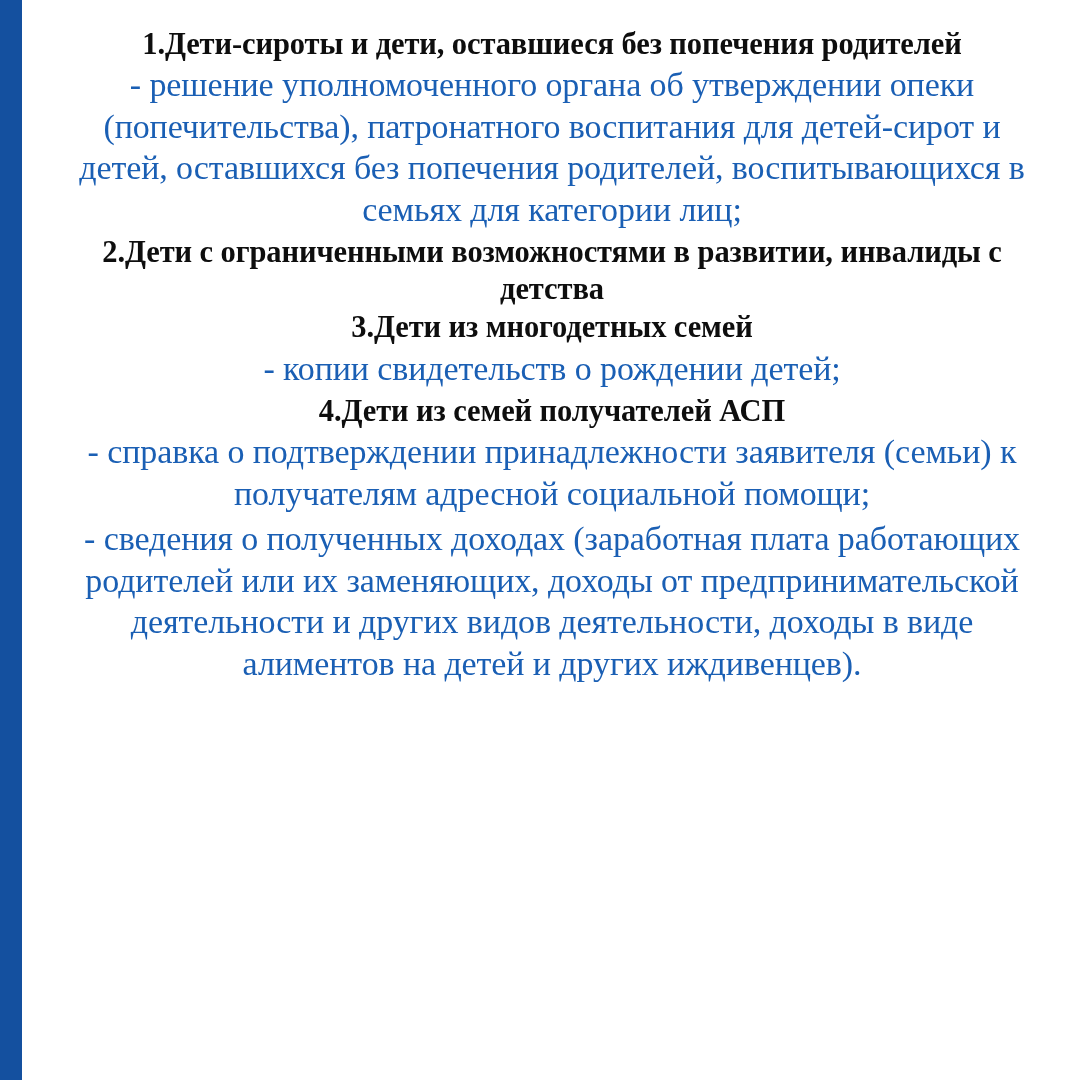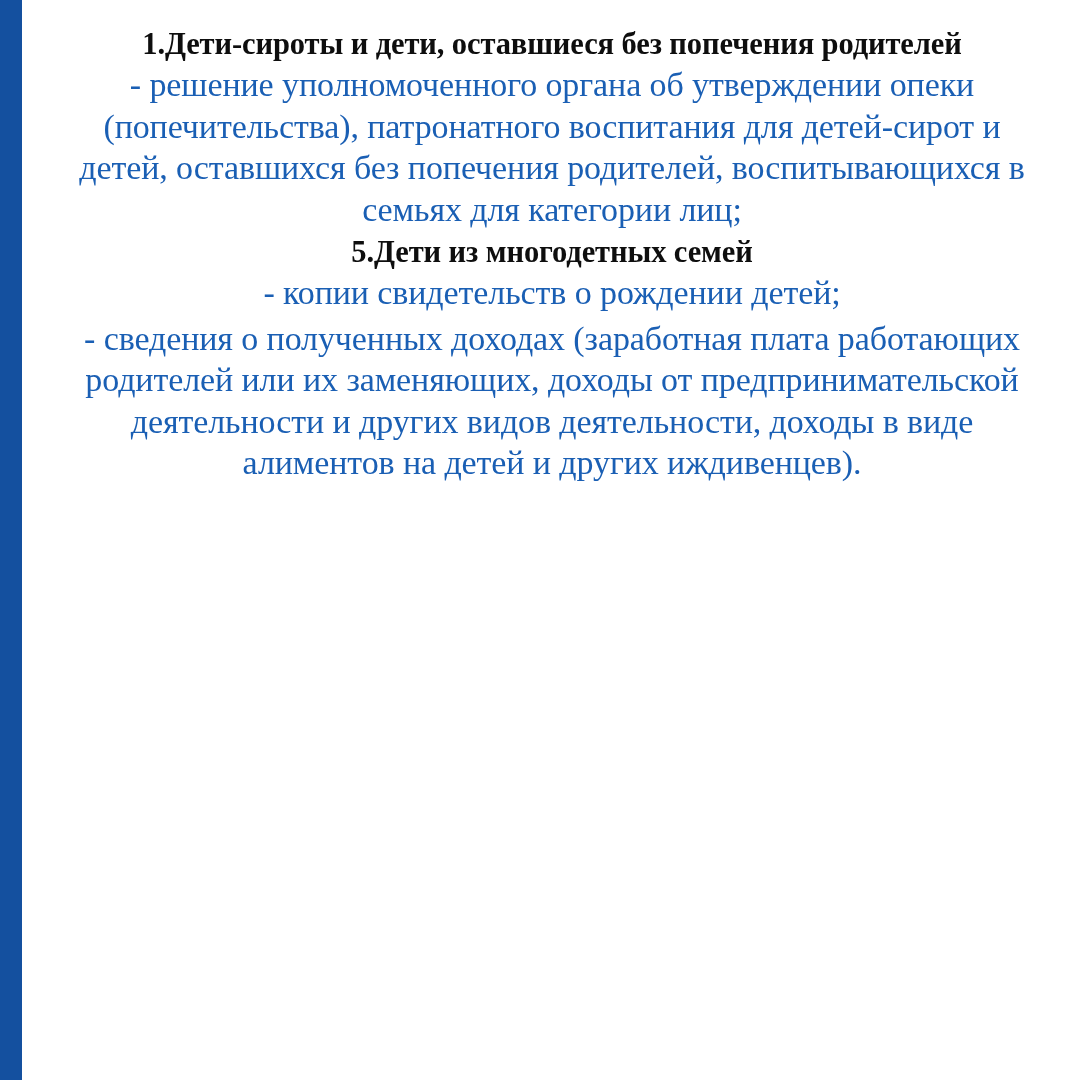--- a/index.html
+++ b/index.html
@@ -72,26 +72,31 @@
   <div class="left-bar"></div>
 
   <div class="content">
 
     <div class="block">
       <p class="heading h1">1.Дети-сироты и дети, оставшиеся без попечения родителей</p>
       <p class="detail d1">- решение уполномоченного органа об утверждении опеки (попечительства), патронатного воспитания для детей-сирот и детей, оставшихся без попечения родителей, воспитывающихся в семьях для категории лиц;</p>
     </div>
 
     <div class="block">
+      <p class="heading h2">2.Дети с ограниченными возможностями в развитии, инвалиды с детства</p>
     </div>
 
     <div class="block">
-      <p class="heading">5.Дети из многодетных семей</p>
+      <p class="heading">3.Дети из многодетных семей</p>
       <p class="detail">- копии свидетельств о рождении детей;</p>
     </div>
 
+    <div class="block">
+      <p class="heading">4.Дети из семей получателей АСП</p>
+      <p class="detail d4">- справка о подтверждении принадлежности заявителя (семьи) к получателям адресной социальной помощи;</p>
+    </div>
 
     <div class="block">
       <p class="detail d5">- сведения о полученных доходах (заработная плата работающих родителей или их заменяющих, доходы от предпринимательской деятельности и других видов деятельности, доходы в виде алиментов на детей и других иждивенцев).</p>
     </div>
 
   </div>
 </div>
 
 </body></html>

